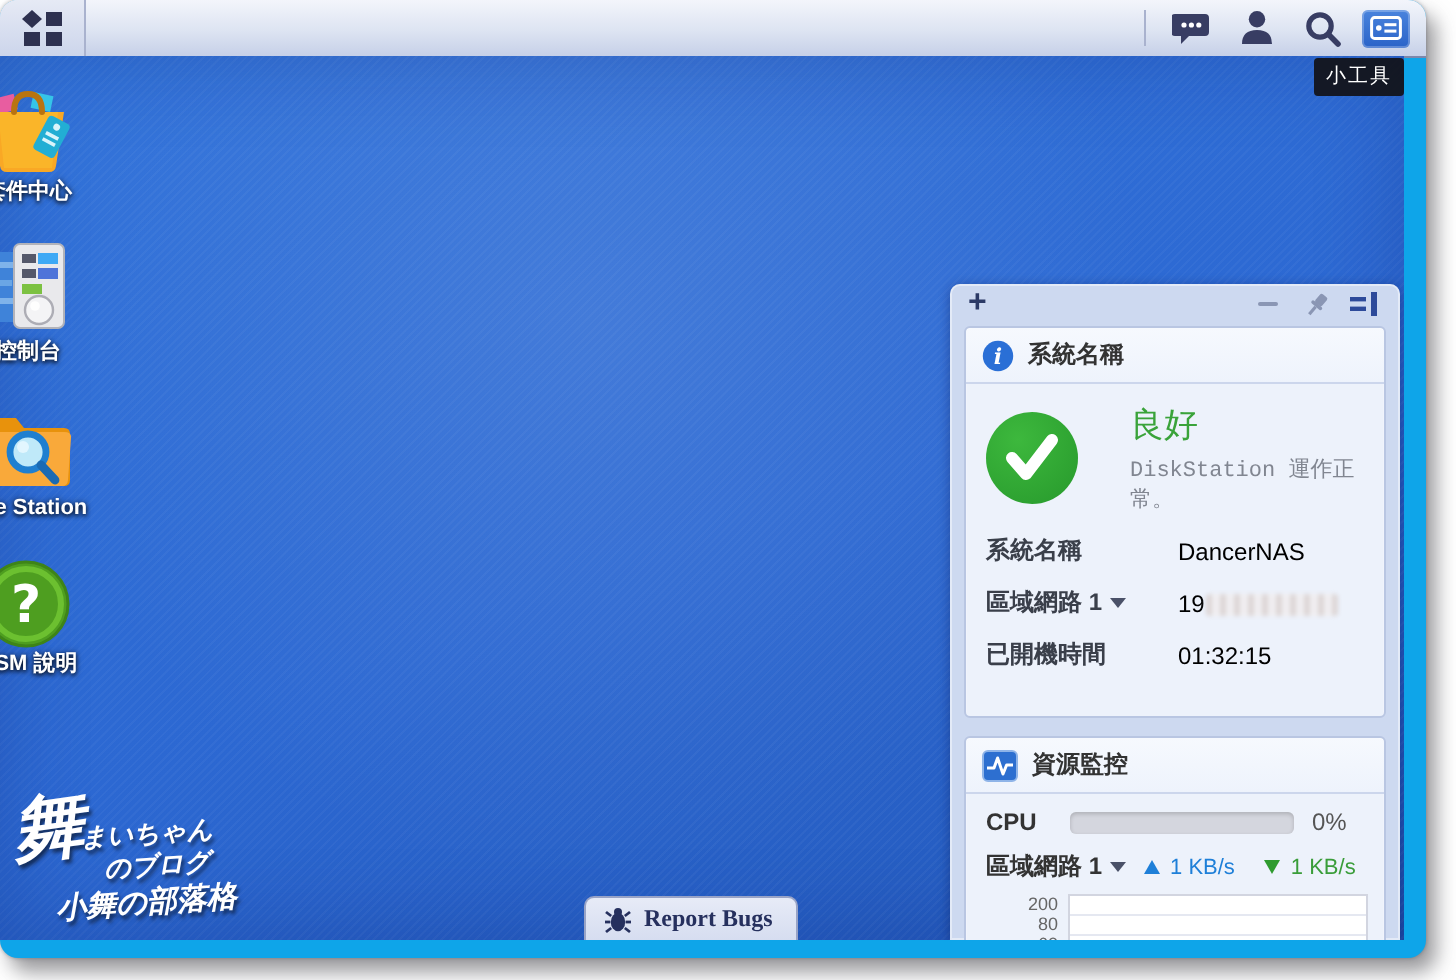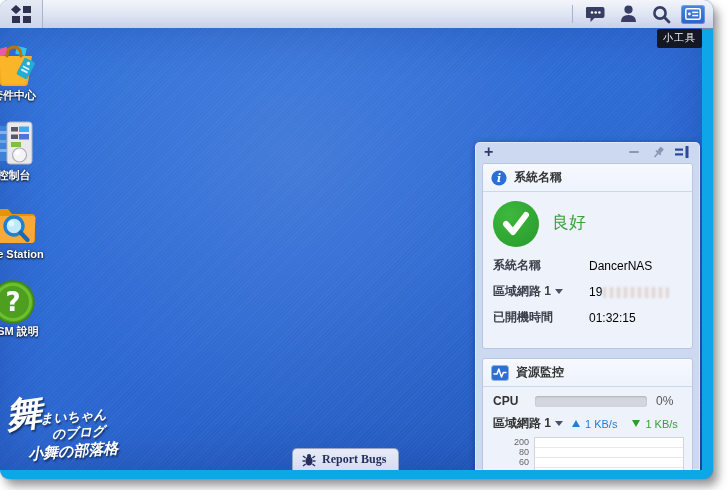--- a/index.html
+++ b/index.html
@@ -43,21 +43,21 @@
   .ph-spacer{flex:1;}
   .ph-btn{width:18px;height:16px;display:flex;align-items:center;justify-content:center;margin-left:6px;cursor:pointer;}
   .minus-bar{width:10px;height:2px;background:#8a96b4;border-radius:1px;}
 
   .card{background:#edf2fb;border:1px solid #b9c6e2;border-radius:3px;margin:3px 7px 6px;
         box-shadow:0 1px 1px rgba(255,255,255,.8) inset;}
   .card-hd{display:flex;align-items:center;gap:7px;padding:5px 8px;border-bottom:1px solid #ccd6ec;
            background:linear-gradient(#f6f9fe,#eef3fc);border-radius:3px 3px 0 0;}
   .card-hd-title{font-size:12px;font-weight:bold;color:#333;}
 
-  .health-main{display:flex;align-items:center;gap:13px;padding:9px 10px 6px;font-family:Liberation Mono, monospace;}
+  .health-main{display:flex;align-items:center;gap:26px;padding:9px 10px 6px;font-family:Liberation Mono, monospace;}
   .check-circle{width:46px;height:46px;border-radius:50%;background:radial-gradient(circle at 35% 30%,#3db83d,#27992c);
                 display:flex;align-items:center;justify-content:center;flex:0 0 auto;}
   .status-good{font-size:17px;color:#3aa33a;margin-bottom:3px;}
   .status-sub{font-size:11px;color:#818691;}
   .info-row{display:flex;align-items:center;padding:4px 10px 5px;}
   .info-label{width:96px;font-size:12px;color:#3a3f4a;font-weight:bold;flex:0 0 auto;display:flex;align-items:center;gap:4px;}
   .info-value{font-size:12px;color:#56
 5b66;}
   .caret{width:0;height:0;border-left:4px solid transparent;border-right:4px solid transparent;border-top:5px solid #4a5168;display:inline-block;}
   .blurred-ip{display:inline-block;vertical-align:middle;width:66px;height:11px;margin-left:1px;border-radius:2px;
@@ -258,20 +258,21 @@
             <span class="card-hd-title">系統名稱</span>
           </div>
           <div class="health-main">
             <div class="check-circle">
               <svg width="30" height="26" viewBox="0 0 30 26">
                 <polyline points="5,13 12,21 25,4" fill="none" stroke="#fff" stroke-width="6" stroke-linecap="round" stroke-linejoin="round"></polyline>
               </svg>
             </div>
             <div>
               <div class="status-good">良好</div>
+              <div class="status-sub">DiskStation 運作正常。</div>
             </div>
           </div>
           <div class="info-row">
             <span class="info-label">系統名稱</span>
             <span class="info-value">DancerNAS</span>
           </div>
           <div class="info-row">
             <span class="info-label">
                 <span>區域網路 1</span>
                 <span class="caret"></span>

